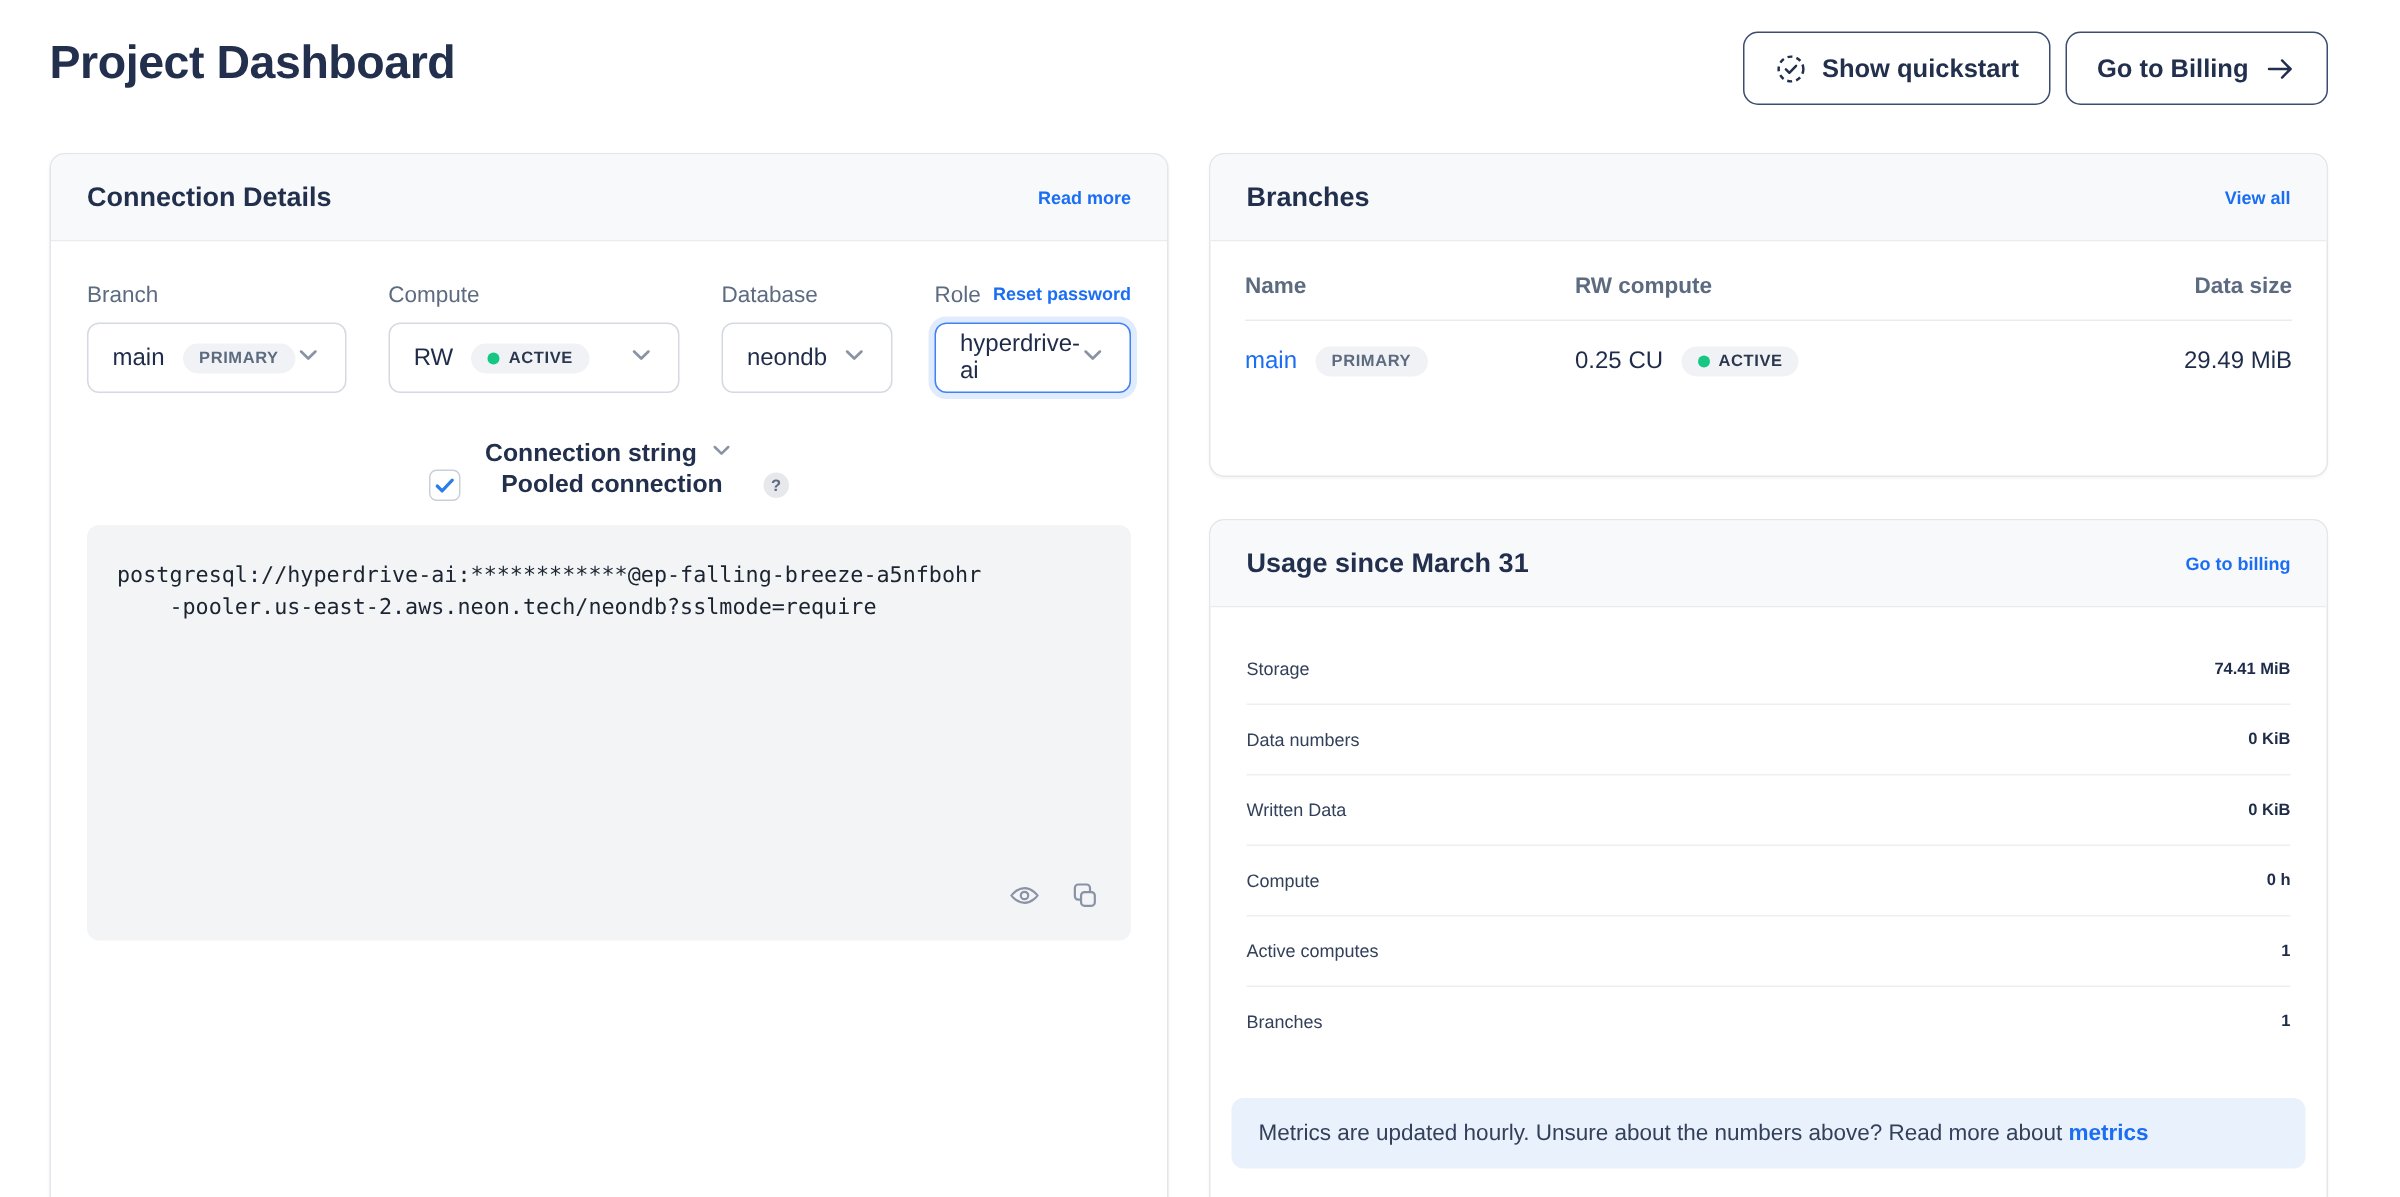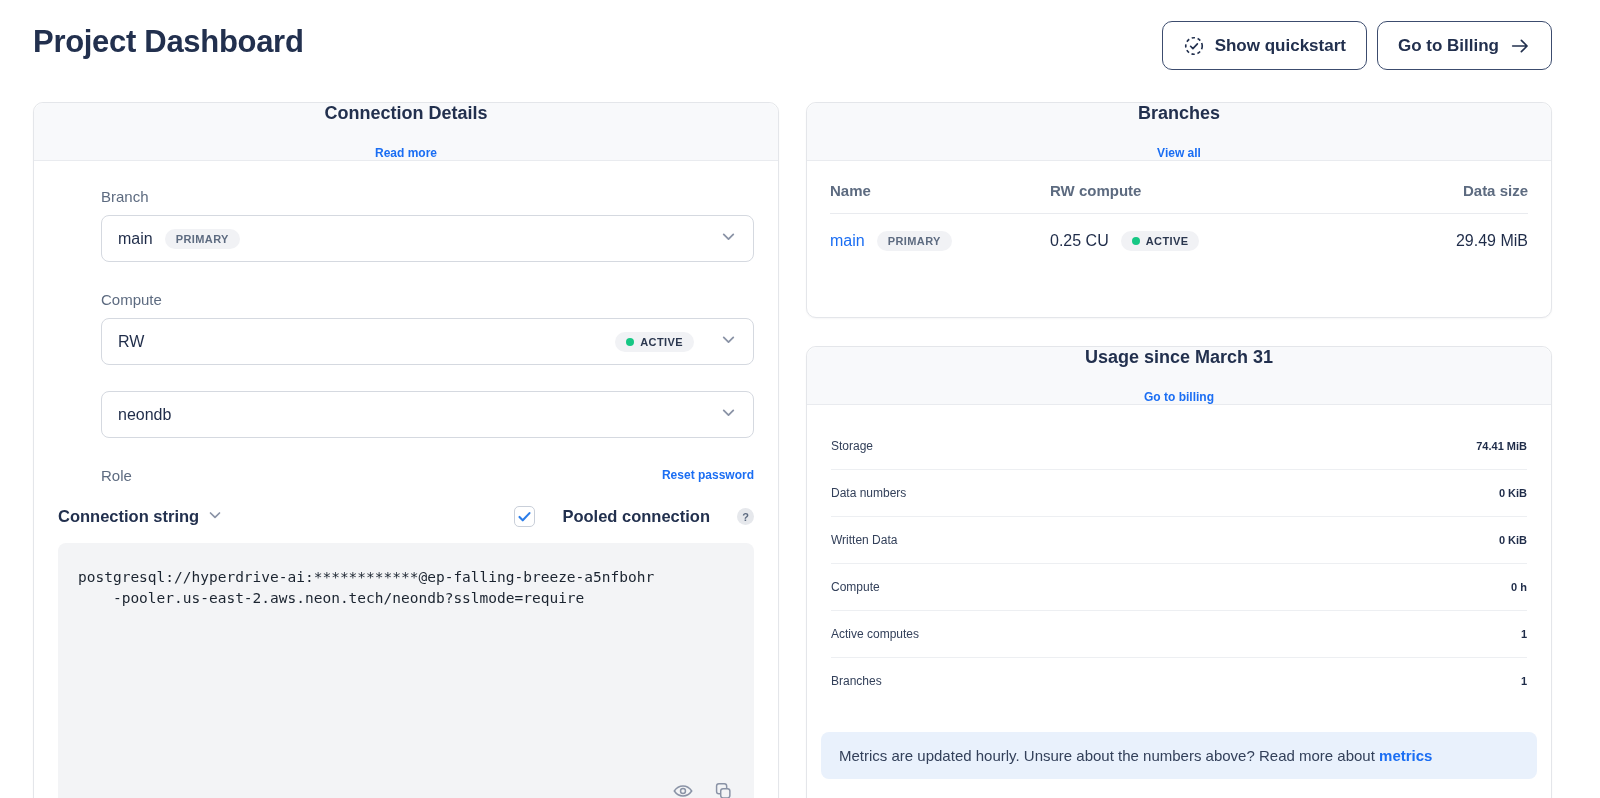--- a/index.html
+++ b/index.html
@@ -13,48 +13,48 @@
   .btn { height:49px; display:flex; align-items:center; gap:10px; padding:0 20px;
     border:1px solid #3c4c6e; border-radius:10px; background:#fff; font-size:17px;
     font-weight:600; color:#22304e; cursor:pointer; }
   .btn svg { display:block; }
 
   
   .card { position:absolute; background:#fff; border:1px solid #e4e6ea; border-radius:10px;
     box-shadow:0 1px 2px rgba(16,24,40,.04); }
   .card-header { height:58px; display:flex; align-items:center; justify-content:space-between;
     padding:0 24px; background:#f8f9fb; border-bottom:1px solid #e9ebef;
-    border-radius:10px 10px 0 0;flex-direction:column; }
+    border-radius:10px 10px 0 0; }
   .card-title { font-size:18px; font-weight:700; color:#22304e; }
   .link { color:#1b6ef3; font-size:12px; font-weight:600; text-decoration:none; cursor:pointer; }
 
   #connection-card { left:33px; top:102px; width:746px; height:760px; }
   #branches-card   { left:806px; top:102px; width:746px; height:216px; }
   #usage-card      { left:806px; top:346px; width:746px; height:520px; }
 
   
   .conn-body { padding:24px; }
-  .form-grid { display:grid; grid-template-columns:1fr; column-gap:28px; row-gap:26px;margin-left:43px; }
+  .form-grid { display:grid; grid-template-columns:1fr 1fr 1fr 1fr; column-gap:28px; row-gap:26px; }
   .field-label-row { display:flex; justify-content:space-between; align-items:center;
     margin-bottom:8px; height:22px; }
   .field-label { font-size:15px; color:#5d6b80; }
   .select { height:47px; border:1px solid #d5d9e0; border-radius:8px; background:#fff;
     display:flex; align-items:center; padding:0 16px; cursor:pointer; }
   .select .val { font-size:16px; color:#1f2c49; }
   .select .spacer { flex:1; }
   .select.focused { border:1.5px solid #3f82f6; box-shadow:0 0 0 4px rgba(63,130,246,.16); }
   .pill { margin-left:12px; background:#f1f2f5; border-radius:999px; padding:4px 11px;
     font-size:11px; font-weight:600; letter-spacing:.4px; color:#5d6b80; display:inline-flex;
     align-items:center; gap:6px; }
   .pill.active { color:#2b374f; }
   .dot { width:8px; height:8px; border-radius:50%; background:#16c784; display:inline-block; }
   .chev { color:#8a93a6; }
 
-  .conn-string-row { margin-top:12px; display:flex; align-items:center;
-    justify-content:space-between; }
+  .conn-string-row { margin-top:30px; display:flex; align-items:center;
+    justify-content:space-between;flex-direction:column; }
   .conn-string-left { display:flex; align-items:center; gap:8px; font-size:16.5px;
     font-weight:700; color:#22304e; cursor:pointer; }
   .pooled { display:flex; align-items:center; gap:27px; }
   .checkbox { width:21px; height:21px; border:1px solid #c9cfd9; border-radius:5px;
     background:#fff; display:flex; align-items:center; justify-content:center; cursor:pointer; }
   .pooled-label { font-size:16.5px; font-weight:600; color:#22304e; }
   .help-badge { width:17px; height:17px; border-radius:50%; background:#e6e8ec; color:#5d6b80;
     font-size:11px; font-weight:700; display:flex; align-items:center; justify-content:center;
     cursor:pointer; }
 
@@ -154,35 +154,47 @@
           </span>
           <span class="chev" style="margin-left:26px">
             <svg width="17" height="17" viewBox="0 0 16 16" fill="none" stroke="currentColor">
                 <path d="M3.5 6l4.5 4.4L12.5 6" stroke-width="1.7" stroke-linecap="round" stroke-linejoin="round"></path>
               </svg>
           </span>
         </div>
       </div>
 
       <div>
+        <div class="field-label-row">
+          <span class="field-label">Database</span>
+        </div>
         <div class="select">
           <span class="val">neondb</span>
           <span class="spacer"></span>
           <span class="chev">
             <svg width="17" height="17" viewBox="0 0 16 16" fill="none" stroke="currentColor">
                 <path d="M3.5 6l4.5 4.4L12.5 6" stroke-width="1.7" stroke-linecap="round" stroke-linejoin="round"></path>
               </svg>
           </span>
         </div>
       </div>
 
       <div>
         <div class="field-label-row">
           <span class="field-label">Role</span>
           <a class="link">Reset password</a>
+        </div>
+        <div class="select focused">
+          <span class="val">hyperdrive-ai</span>
+          <span class="spacer"></span>
+          <span class="chev">
+            <svg width="17" height="17" viewBox="0 0 16 16" fill="none" stroke="currentColor">
+                <path d="M3.5 6l4.5 4.4L12.5 6" stroke-width="1.7" stroke-linecap="round" stroke-linejoin="round"></path>
+              </svg>
+          </span>
         </div>
       </div>
     </div>
 
     <div class="conn-string-row">
       <div class="conn-string-left">
         <span>Connection string</span>
         <span class="chev">
           <svg width="16" height="16" viewBox="0 0 16 16" fill="none" stroke="currentColor">
               <path d="M3.5 6l4.5 4.4L12.5 6" stroke-width="1.7" stroke-linecap="round" stroke-linejoin="round"></path>

